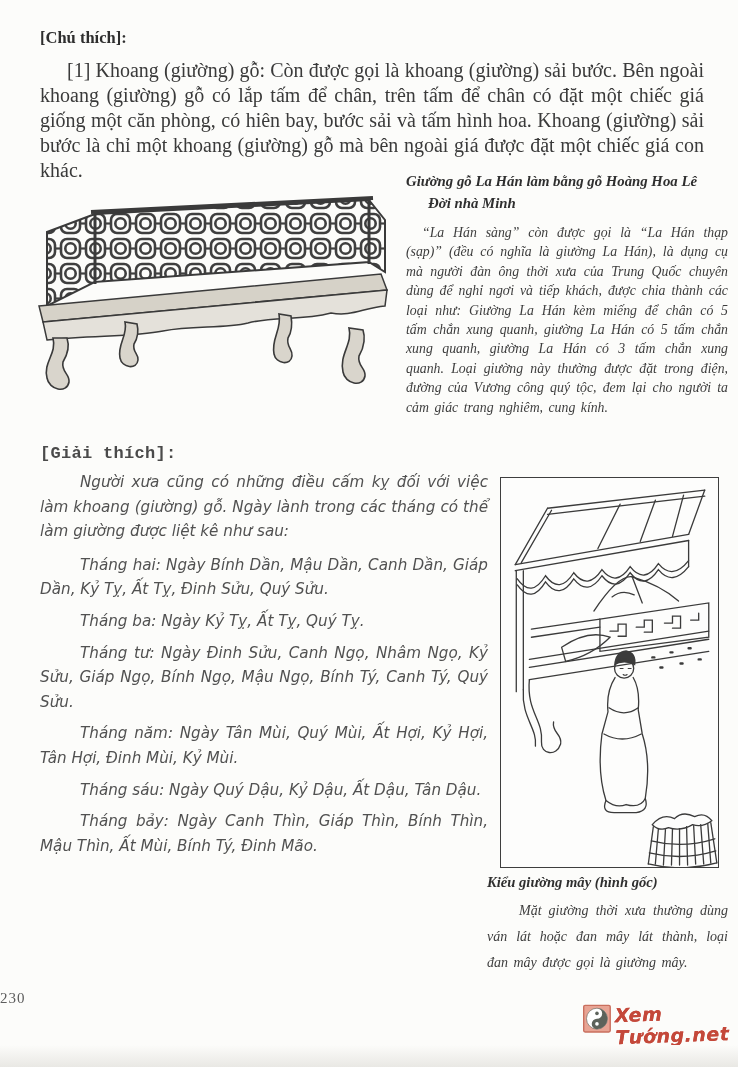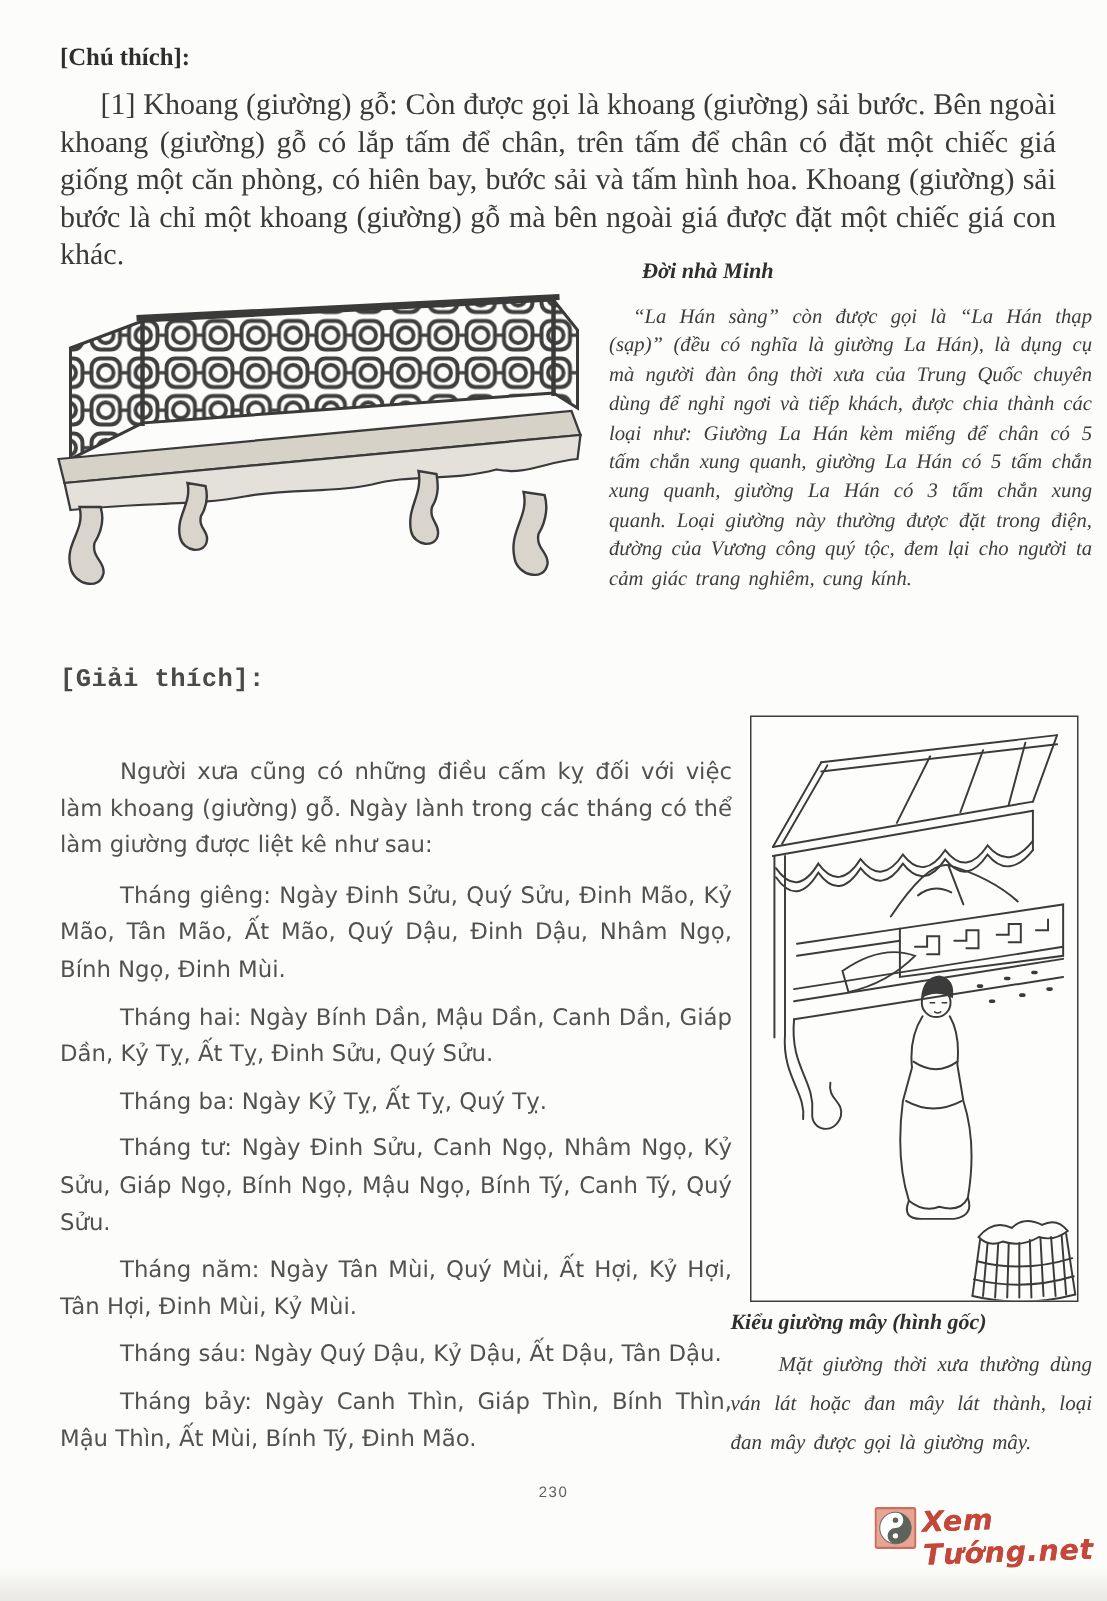--- a/index.html
+++ b/index.html
@@ -21,37 +21,37 @@
   
   .lahan-col{position:absolute;left:406px;top:170px;width:322px;}
   .lahan-col h3{margin:0;font-size:14.8px;line-height:22px;font-weight:bold;
     font-style:italic;color:#2f2f2f;text-align:justify;}
   .lahan-col h3 .l2{display:block;padding-left:22px;}
   .lahan-col p{margin:9px 0 0 0;font-size:13.8px;line-height:19.4px;font-style:italic;
     text-align:justify;text-indent:16px;color:#3d3d3d;word-spacing:2px;}
   
   .giai-head{position:absolute;left:40px;top:444px;margin:0;font-size:17px;
     font-weight:bold;color:#4a4a4a;font-family:Liberation Mono, monospace;letter-spacing:.3px;}
-  .months{position:absolute;left:40px;top:502px;width:448px;
-    font-family:"DejaVu Sans",sans-serif;color:#515151;}
+  .months{position:absolute;left:40px;top:470px;width:448px;
+    font-family:"DejaVu Sans",sans-serif;color:#515151;font-style:italic;}
   .months p{margin:0 0 7px 0;font-size:15.2px;line-height:24.6px;text-align:justify;
     text-indent:40px;}
   .months p.intro{text-indent:40px;margin-bottom:9px;}
   
   .illus{position:absolute;left:500px;top:477px;width:219px;height:391px;margin:0;
     border:1.6px solid #3e3e3e;background:#fdfdfc;box-sizing:border-box;}
   .illus svg{width:100%;height:100%;}
   .may-caption{position:absolute;left:487px;top:874px;width:241px;}
   .may-caption h4{margin:0;font-size:14.6px;font-weight:bold;font-style:italic;color:#2f2f2f;}
   .may-caption p{margin:7px 0 0 0;font-size:14px;line-height:26px;font-style:italic;
     text-align:justify;text-indent:32px;color:#3d3d3d;word-spacing:2px;}
   
-  .page-num{position:absolute;left:0;top:990px;width:100%;text-align:center;
-    font-size:10px;letter-spacing:1px;color:#5c5c5c;
-    font-family:Liberation Sans, sans-serif;}
+  .page-num{position:absolute;left:0;top:990px;width:100%;text-align:left;
+    font-size:15px;letter-spacing:1px;color:#5c5c5c;
+    font-family:Liberation Serif, serif;}
   .logo{position:absolute;left:583px;top:1002px;display:flex;align-items:center;gap:4px;}
   .logo .yy{width:38px;height:40px;display:block;}
   .logo .logo-text{font-family:"DejaVu Sans",sans-serif;font-style:italic;font-weight:bold;
     font-size:19px;color:#c4483a;transform:rotate(-2deg);letter-spacing:.5px;
     text-shadow:0 0 .4px #c4483a;}
 </style>
 </head>
 <body>
 
 <div class="page">
@@ -87,30 +87,30 @@
 
       <path d="M20,152 C24,168 10,176 14,192 C16,204 34,208 36,196 C37,188 28,186 30,176 C36,166 36,158 34,152 Z" fill="#d9d5cc" stroke="#3a3a3a" stroke-width="1.6"></path>
       <path d="M92,136 C95,150 84,158 87,172 C89,182 104,184 105,174 C106,168 99,166 101,158 C106,150 105,142 104,138 Z" fill="#d9d5cc" stroke="#3a3a3a" stroke-width="1.6"></path>
       <path d="M246,128 C249,144 238,152 241,168 C243,178 258,180 259,170 C260,163 253,161 255,152 C260,144 259,136 258,130 Z" fill="#d9d5cc" stroke="#3a3a3a" stroke-width="1.6"></path>
       <path d="M316,142 C320,158 306,168 310,186 C312,198 330,202 332,190 C333,182 324,180 326,170 C332,160 332,150 330,144 Z" fill="#d9d5cc" stroke="#3a3a3a" stroke-width="1.6"></path>
     </svg>
   </figure>
 
   <section class="lahan-col">
     <h3>
+      <span>Giường gỗ La Hán làm bằng gỗ Hoàng Hoa Lê</span>
       <span class="l2">Đời nhà Minh</span>
     </h3>
     <p>“La Hán sàng” còn được gọi là “La Hán thạp (sạp)” (đều có nghĩa là giường La Hán), là dụng cụ mà người đàn ông thời xưa của Trung Quốc chuyên dùng để nghỉ ngơi và tiếp khách, được chia thành các loại như: Giường La Hán kèm miếng để chân có 5 tấm chắn xung quanh,  giường La Hán có 5 tấm chắn xung quanh, giường La Hán có 3 tấm chắn xung quanh. Loại giường này thường được đặt trong điện, đường của Vương công quý tộc, đem lại cho người ta cảm giác trang nghiêm, cung kính.</p>
   </section>
 
   <h2 class="giai-head">[Giải thích]:</h2>
 
   <section class="months">
     <p class="intro">Người xưa cũng có những điều cấm kỵ đối với việc làm khoang (giường) gỗ. Ngày lành trong các tháng có thể làm giường được liệt kê như sau:</p>
-    <p>Tháng giêng: Ngày Đinh Sửu, Quý Sửu, Đinh Mão, Kỷ Mão, Tân Mão, Ất Mão, Quý Dậu, Đinh Dậu, Nhâm Ngọ, Bính Ngọ, Đinh Mùi.</p>
     <p>Tháng hai: Ngày Bính Dần, Mậu Dần, Canh Dần, Giáp Dần, Kỷ Tỵ, Ất Tỵ, Đinh Sửu, Quý Sửu.</p>
     <p>Tháng ba: Ngày Kỷ Tỵ, Ất Tỵ, Quý Tỵ.</p>
     <p>Tháng tư: Ngày Đinh Sửu, Canh Ngọ, Nhâm Ngọ, Kỷ Sửu, Giáp Ngọ, Bính Ngọ, Mậu Ngọ, Bính Tý, Canh Tý, Quý Sửu.</p>
     <p>Tháng năm: Ngày Tân Mùi, Quý Mùi, Ất Hợi, Kỷ Hợi, Tân Hợi, Đinh Mùi, Kỷ Mùi.</p>
     <p>Tháng sáu: Ngày Quý Dậu, Kỷ Dậu, Ất Dậu, Tân Dậu.</p>
     <p>Tháng bảy: Ngày Canh Thìn, Giáp Thìn, Bính Thìn, Mậu Thìn, Ất Mùi, Bính Tý, Đinh Mão.</p>
   </section>
 
   <figure class="illus">
     <svg viewBox="0 0 215 386" xmlns="http://www.w3.org/2000/svg">

